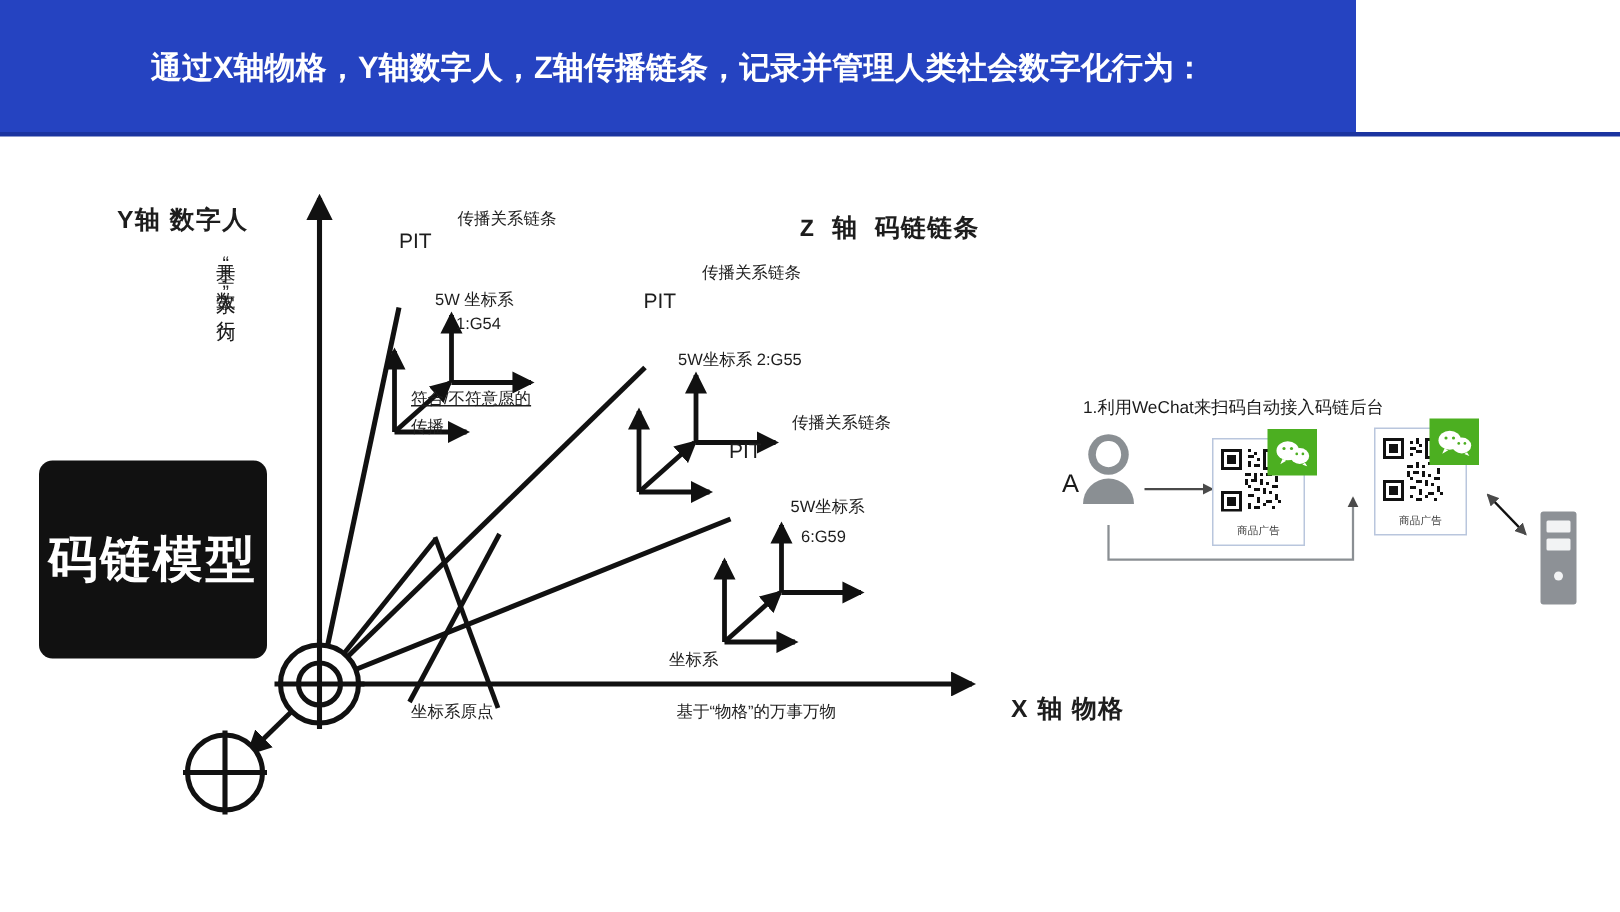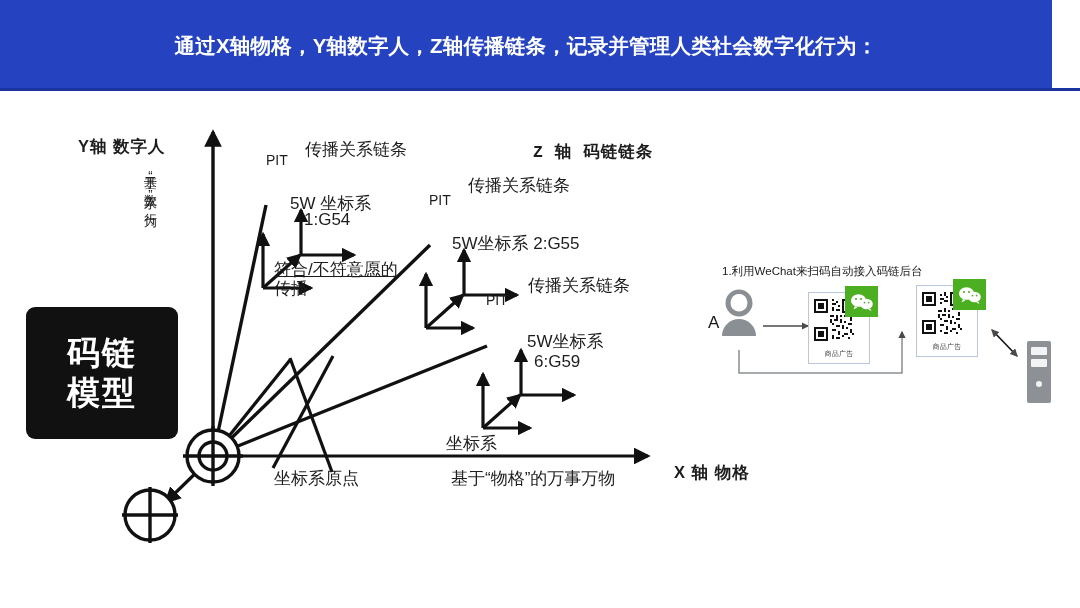--- a/index.html
+++ b/index.html
@@ -7,52 +7,52 @@
     width:1080px;height:608px;
     background:#ffffff;
     font-family:"Liberation Sans","DejaVu Sans",sans-serif;
     overflow:hidden;
     position:relative;
   }
   #stage{position:relative;width:1080px;height:608px;overflow:hidden;background:#fff;}
 
   
   .banner{
-    position:absolute;left:0;top:0;width:1052px;height:88px;
+    position:absolute;left:0;top:0;width:904px;height:88px;
     background:#2543c1;
     display:flex;flex-direction:column;align-items:center;justify-content:center;
     box-sizing:border-box;padding-top:2px;
   }
   .banner-line{
     color:#ffffff;font-weight:bold;font-size:20.5px;line-height:31px;
     letter-spacing:0.2px;white-space:nowrap;text-align:center;
   }
   .banner-underline{
     position:absolute;left:0;top:88px;width:1080px;height:3px;background:#1b34a0;
   }
 
   
   #diagram{position:absolute;left:0;top:88px;width:1080px;height:520px;display:block;}
 
   
   .lbl{position:absolute;color:#1d1d1d;white-space:nowrap;}
   .axis-title{font-size:16.5px;font-weight:bold;letter-spacing:1px;}
-  .note{font-size:17px;}
+  .note{font-size:11px;}
   .note2{font-size:14px;}
 
   .vtext{
     position:absolute;font-size:13px;color:#1d1d1d;
     writing-mode:vertical-rl;text-orientation:upright;
     line-height:17px;letter-spacing:1px;
   }
 
   
   .model-box{
     position:absolute;background:#111111;border-radius:9px;
-    display:flex;flex-direction:column;align-items:center;justify-content:center;
+    display:flex;flex-direction:row;align-items:center;justify-content:center;
   }
   .model-box div{
     color:#ffffff;font-size:33px;font-weight:bold;line-height:40px;letter-spacing:2px;
   }
 
   
   .wc-title{position:absolute;font-size:11.5px;color:#1a1a1a;white-space:nowrap;}
   .qr-card{
     position:absolute;width:62px;height:72px;
     border:1.4px solid #b9c6dd;background:#ffffff;

